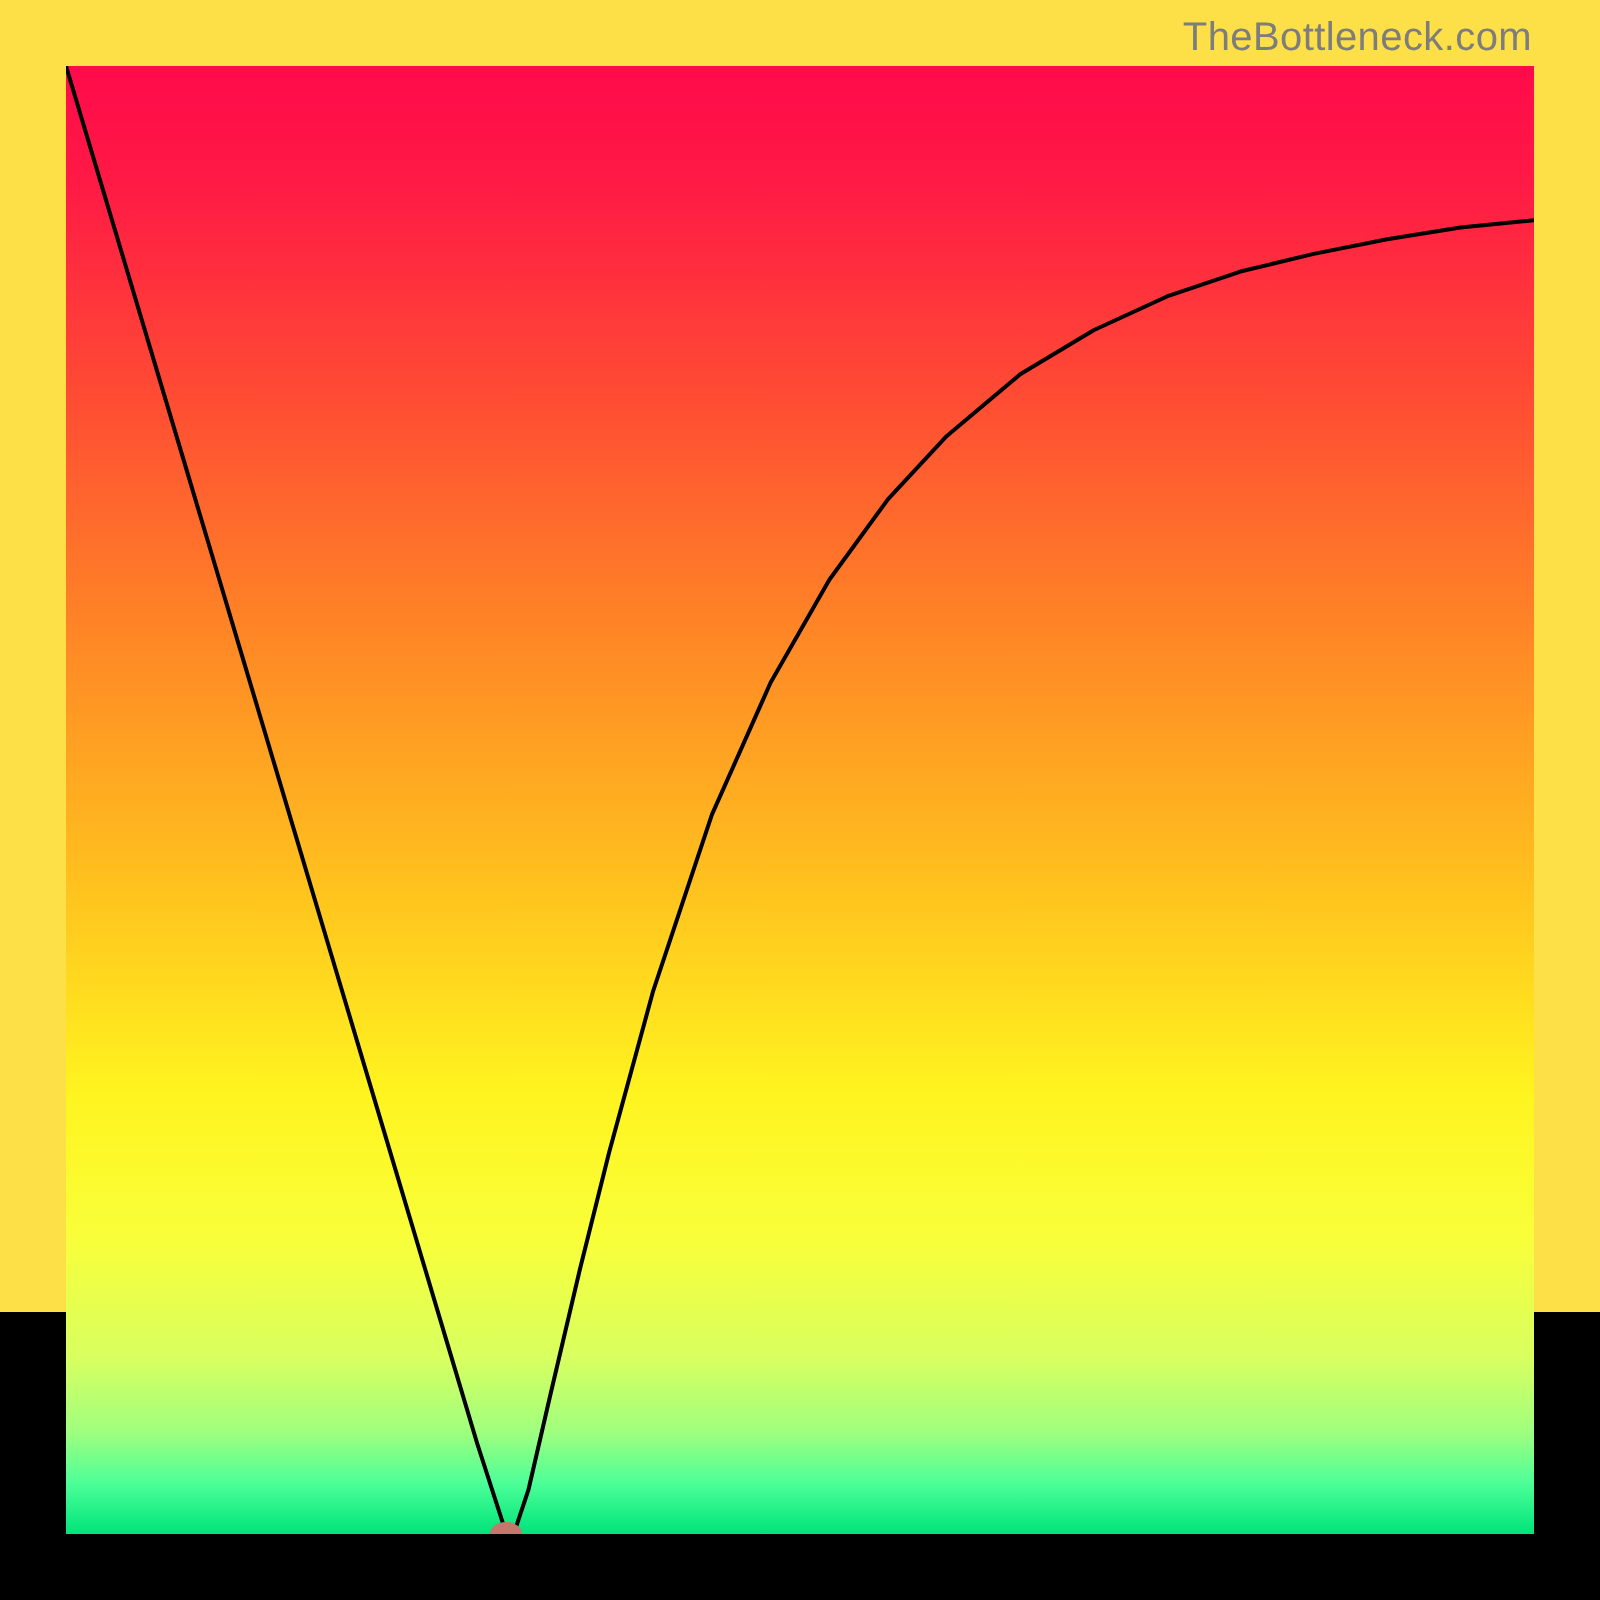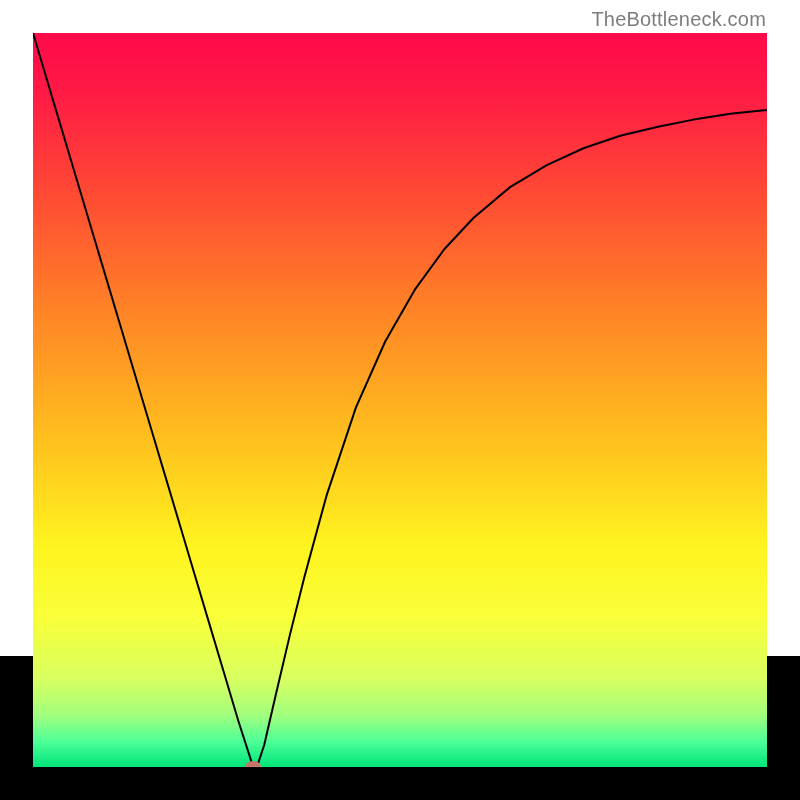--- a/index.html
+++ b/index.html
@@ -10,21 +10,21 @@
     background: #000;
     overflow: hidden;
     font-family: Arial, Helvetica, sans-serif;
   }
   .frame {
     position: absolute;
     left: 0;
     top: 0;
     width: 800px;
     height: 656px;
-    background: #ffffff;
+    background: #fde047;
   }
   .plot-area {
     position: absolute;
     box-sizing: border-box;
     overflow: hidden;
   }
   .gradient {
     position: absolute;
     left: 0; top: 0; right: 0; bottom: 0;
   }

